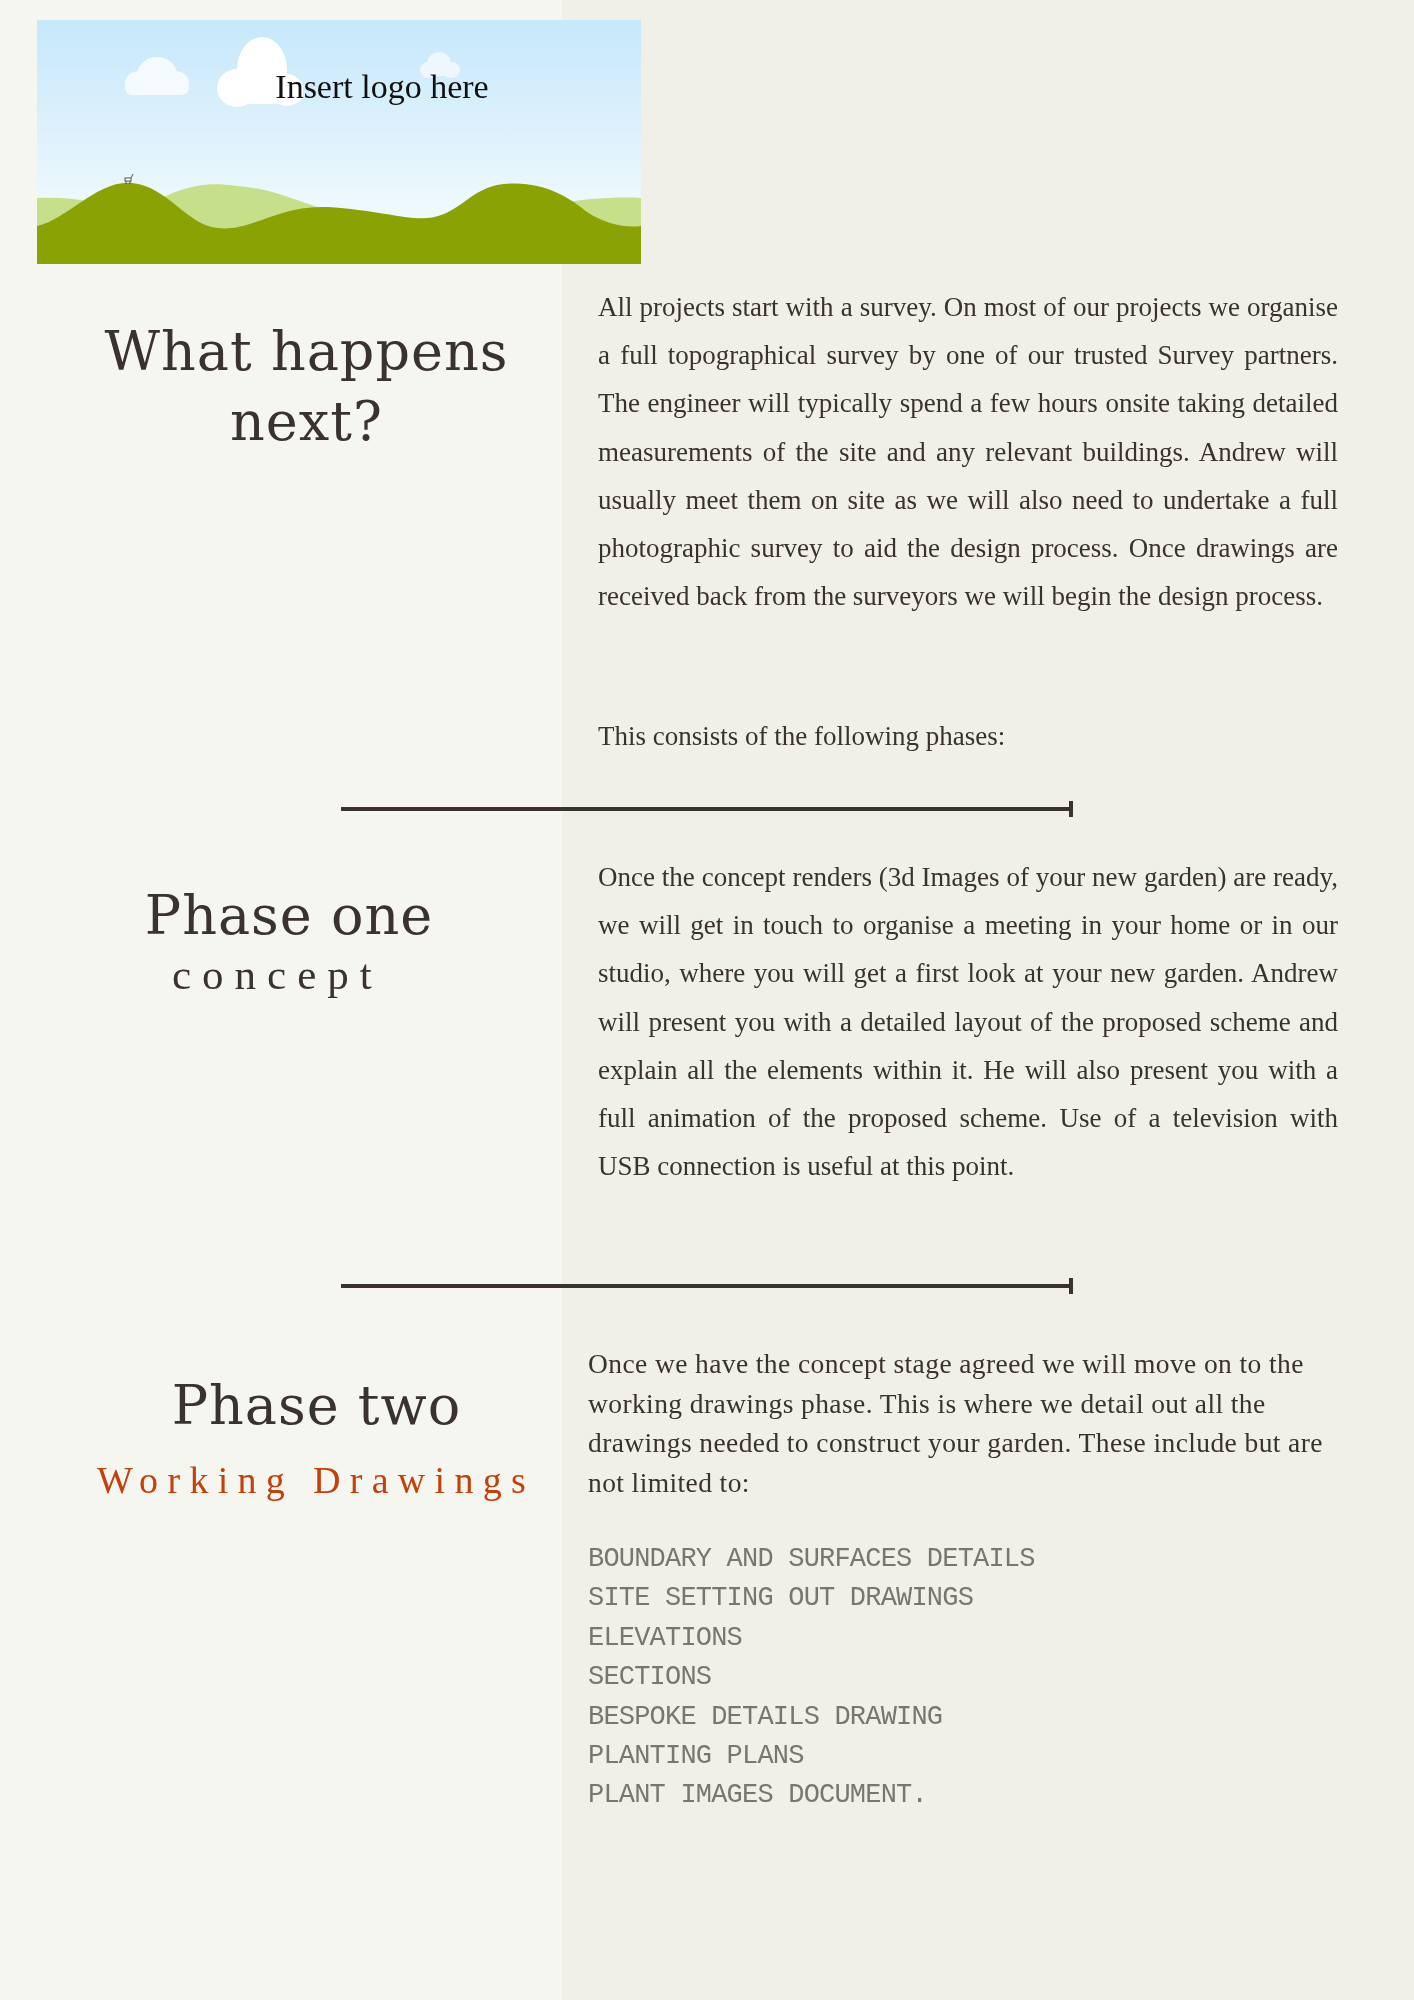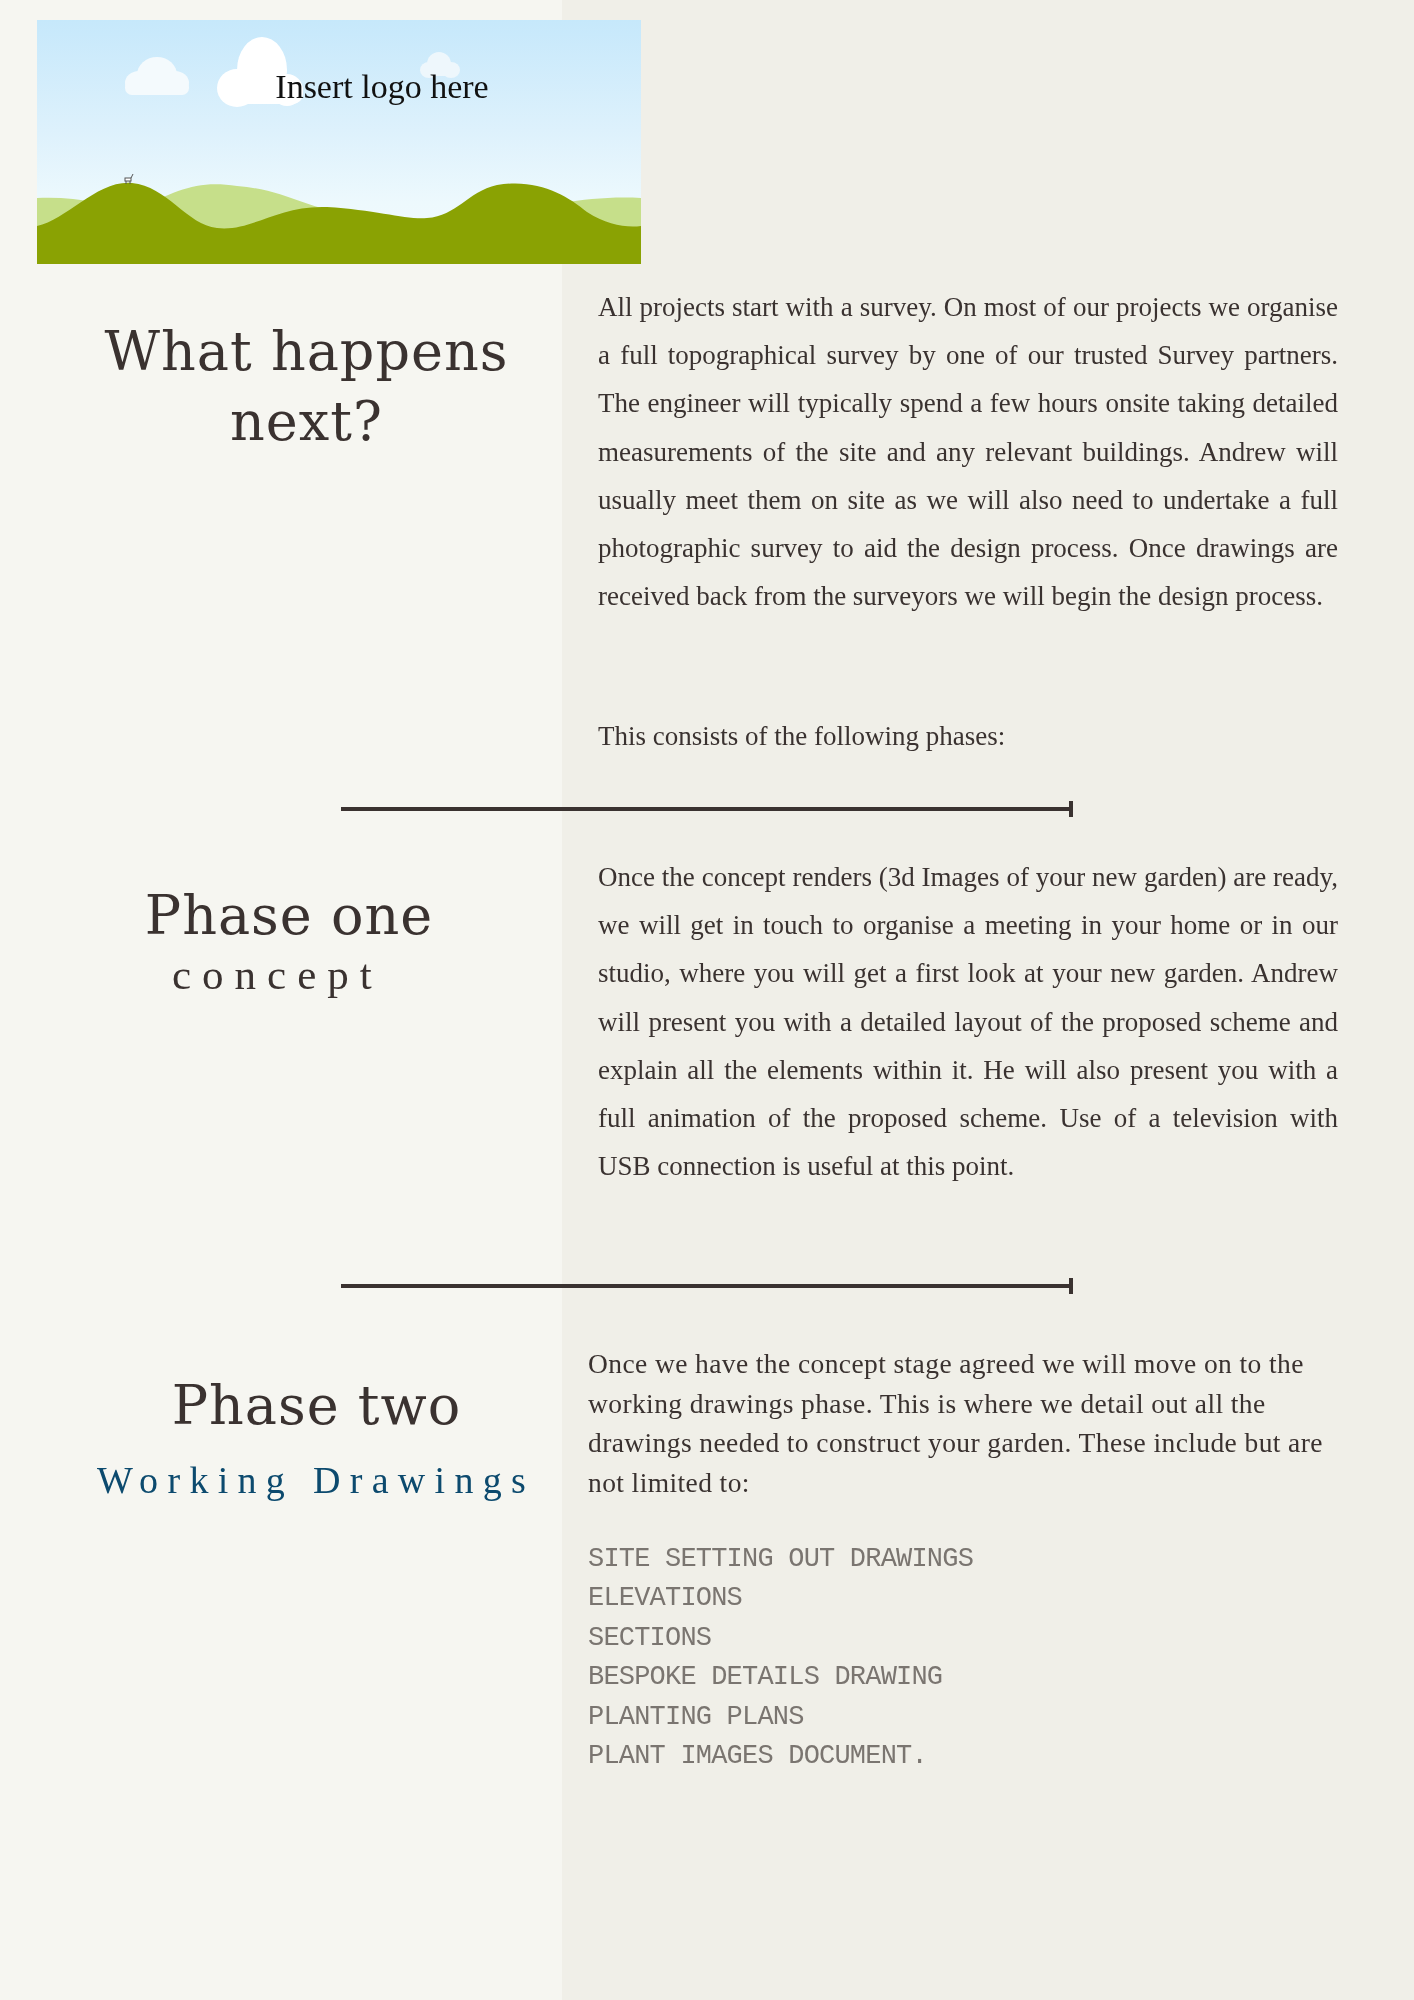--- a/index.html
+++ b/index.html
@@ -84,21 +84,21 @@
       line-height: 70px;
       letter-spacing: 1px;
     }
     .sub-phase2 {
       position: absolute;
       left: 97px;
       top: 1458px;
       font-size: 38px;
       letter-spacing: 9.3px;
       font-family: "Liberation Serif", serif;
-      color: #0c4a6e;
+      color: #c2410c;
       white-space: nowrap;
     }
     .body-text {
       position: absolute;
       font-family: "Liberation Serif", serif;
       font-size: 27px;
       color: #3A3230;
       margin: 10px;
     }
     .intro-para {
@@ -217,19 +217,20 @@
 
 <div class="divider div-2">
   <div class="cap"></div>
 </div>
 
 <h2 class="heading h-phase2">Phase two</h2>
 <div class="sub-phase2">Working Drawings</div>
 <p class="body-text phase2-para">Once we have the concept stage agreed we will move on to the working drawings phase. This is where we detail out all the drawings needed to construct your garden. These include but are not limited to:</p>
 
 <ul class="items">
+  <li>BOUNDARY AND SURFACES DETAILS</li>
   <li>SITE SETTING OUT DRAWINGS</li>
   <li>ELEVATIONS</li>
   <li>SECTIONS</li>
   <li>BESPOKE DETAILS DRAWING</li>
   <li>PLANTING PLANS</li>
   <li>PLANT IMAGES DOCUMENT.</li>
 </ul>
 
 </body></html>

